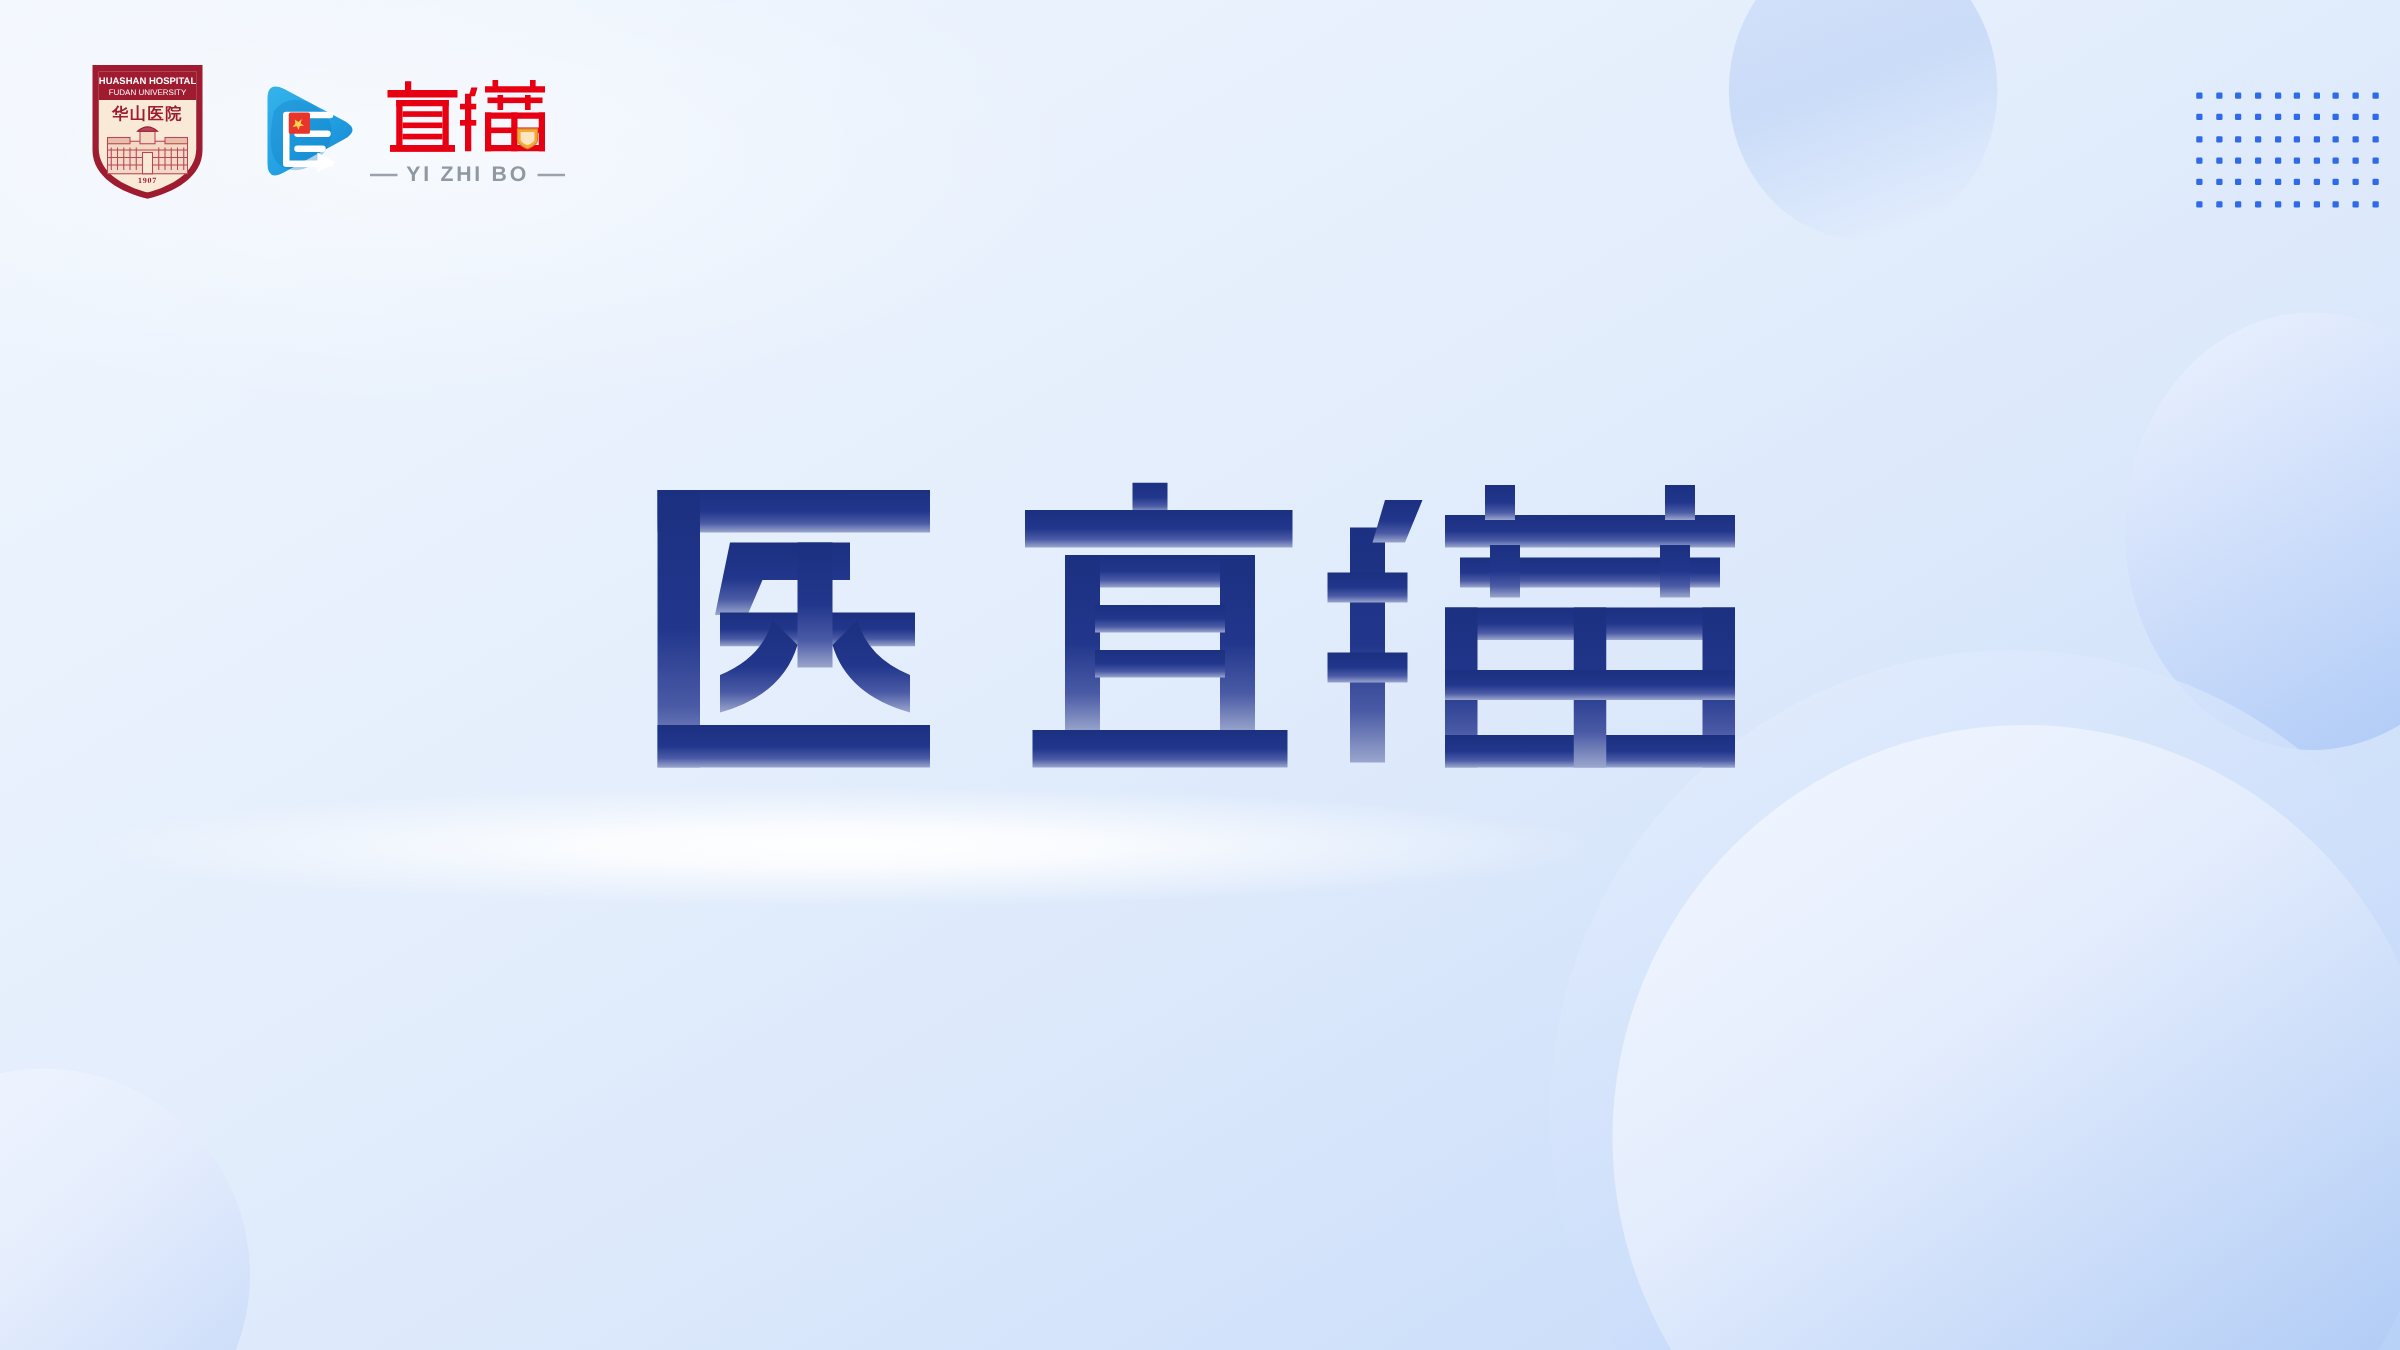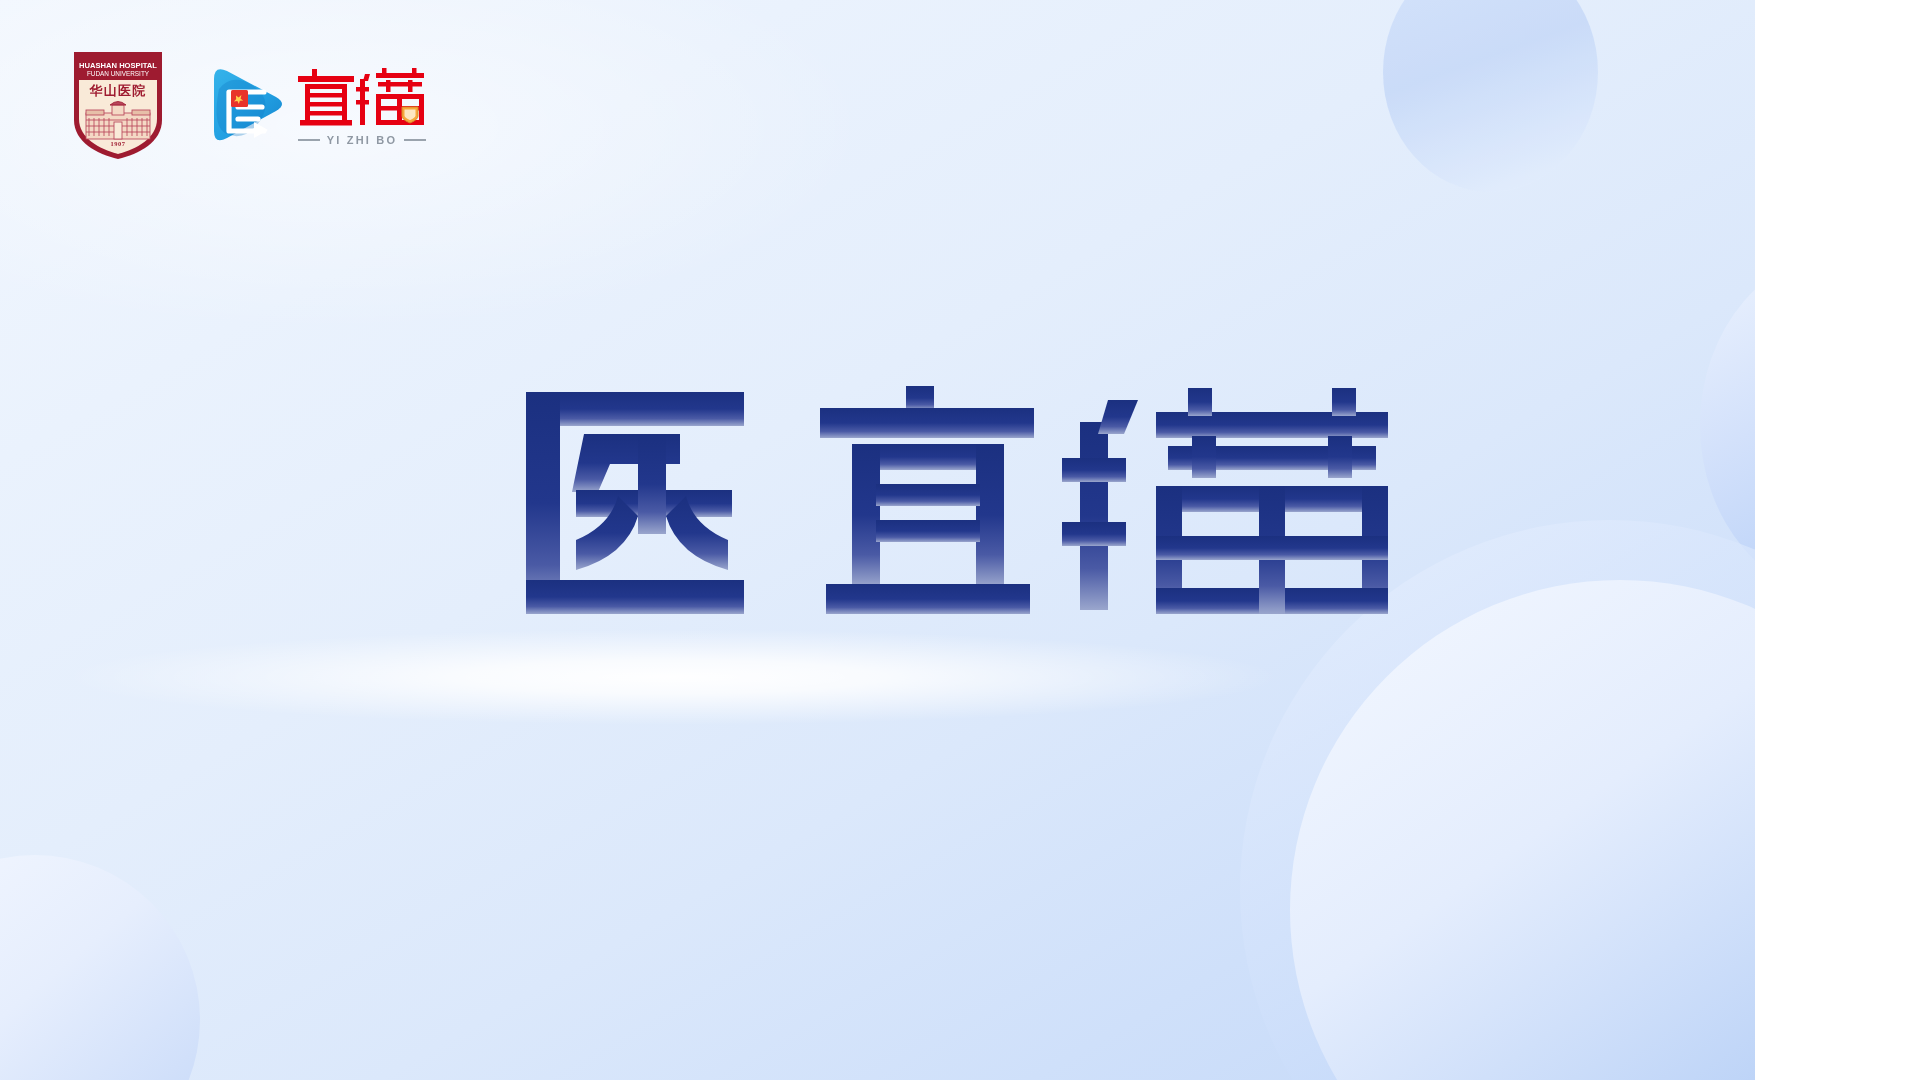--- a/index.html
+++ b/index.html
@@ -8,21 +8,21 @@
     padding: 0;
     width: 1920px;
     height: 1080px;
     overflow: hidden;
     font-family: "Liberation Sans", "DejaVu Sans", sans-serif;
   }
 
   
   #stage {
     position: relative;
-    width: 1755px;
+    width: 1920px;
     height: 1080px;
     overflow: hidden;
     background: linear-gradient(150deg,
         #f2f7fe 0%,
         #eaf2fd 22%,
         #e4eefc 42%,
         #dbe8fb 62%,
         #cfe0fa 80%,
         #c2d7f8 100%);
   }
@@ -153,21 +153,21 @@
     gap: 7px;
     margin-top: 5px;
   }
   .yzb-pinyin .dash {
     display: block;
     width: 22px;
     height: 2px;
     background: #9aa3ad;
   }
   .yzb-pinyin .txt {
-    font-size: 11px;
+    font-size: 17px;
     letter-spacing: 2.2px;
     color: #8f98a3;
     font-weight: 700;
     white-space: nowrap;
     font-family: "Liberation Sans", sans-serif;
   }
 
   
   #main-title {
     position: absolute;

